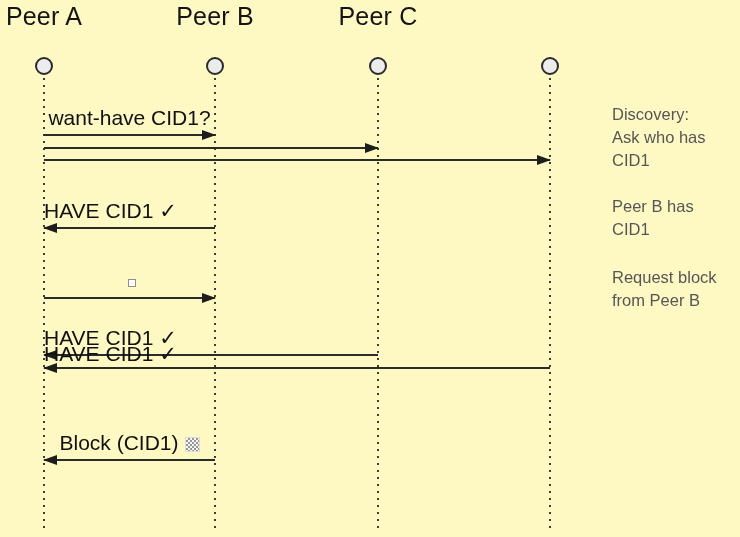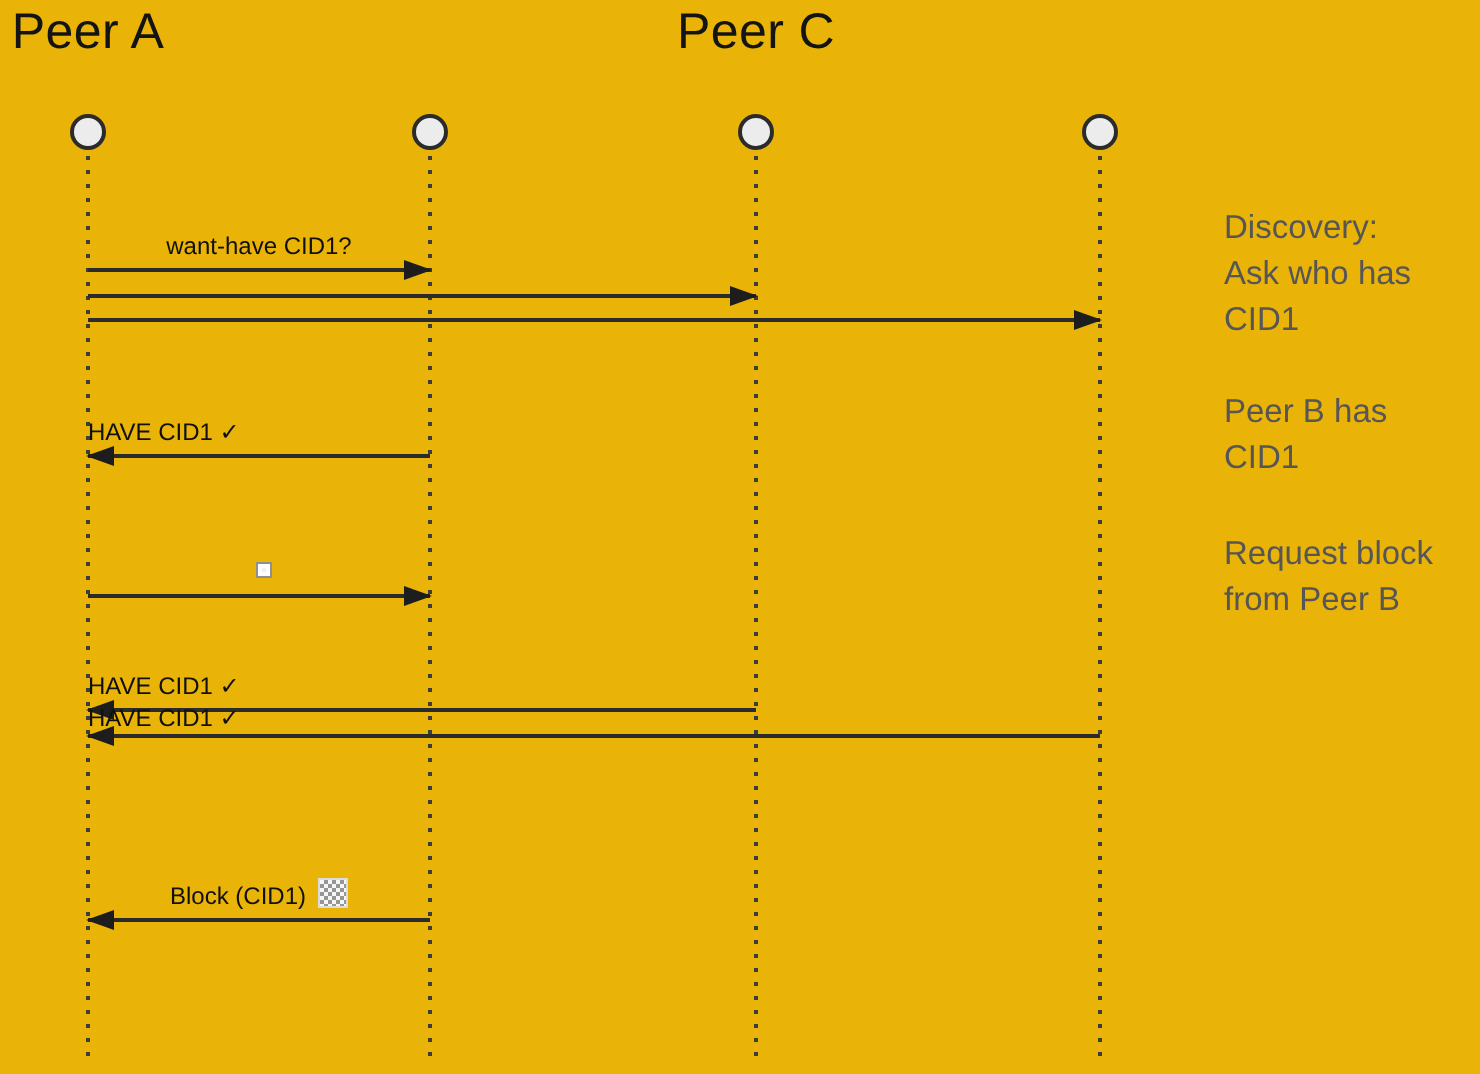--- a/index.html
+++ b/index.html
@@ -1,19 +1,19 @@
 <!DOCTYPE html>
 <html><head>
 <meta charset="utf-8">
 <style>
   * { margin:0; padding:0; box-sizing:border-box; }
   html,body { background:#ffffff; }
   body { font-family:"Liberation Sans","DejaVu Sans",sans-serif; }
   .canvas {
-    position:relative; width:740px; height:537px; background:#eab308; overflow:hidden;
+    position:relative; width:740px; height:537px; background:#fef9c3; overflow:hidden;
   }
   
   .peer-title {
     position:absolute; top:2px; width:160px; text-align:center;
     font-size:25px; color:#141414; letter-spacing:0.2px;
   }
   .peer-head {
     position:absolute; top:57px; width:18px; height:18px; border-radius:50%;
     background:#ececec; border:2px solid #2b2b2b;
   }
@@ -30,21 +30,21 @@
     border-top:5px solid transparent; border-bottom:5px solid transparent;
     border-left:14px solid #1d1d1d;
   }
   .head.to-left {
     left:-1px;
     border-top:5px solid transparent; border-bottom:5px solid transparent;
     border-right:14px solid #1d1d1d;
   }
   .msg-label {
     position:absolute; bottom:6px; left:0; right:0;
-    font-size:12px; color:#101010; white-space:nowrap;
+    font-size:21px; color:#101010; white-space:nowrap;
   }
   .msg-label.center { text-align:center; }
   .msg-label.right { }
   .icon-small-square {
     display:inline-block; width:8px; height:8px; margin-left:5px;
     background:#f1f1f1; border:1px solid #8f8f8f; vertical-align:1px;
     box-shadow:inset 0 0 0 2px #fdfdfd;
   }
   .icon-checkered-square {
     display:inline-block; width:15px; height:15px; margin-left:6px; vertical-align:-2px;
@@ -59,20 +59,21 @@
 </style>
 </head>
 <body>
 
 <div class="canvas">
 
   <div class="peer-title" style="left:-36px">Peer A</div>
   <div class="peer-head" style="left:35px"></div>
   <div class="lifeline" style="left:43px"></div>
 
+  <div class="peer-title" style="left:135px">Peer B</div>
   <div class="peer-head" style="left:206px"></div>
   <div class="lifeline" style="left:214px"></div>
 
   <div class="peer-title" style="left:298px">Peer C</div>
   <div class="peer-head" style="left:369px"></div>
   <div class="lifeline" style="left:377px"></div>
 
   <div class="peer-head" style="left:541px"></div>
   <div class="lifeline" style="left:549px"></div>
 

